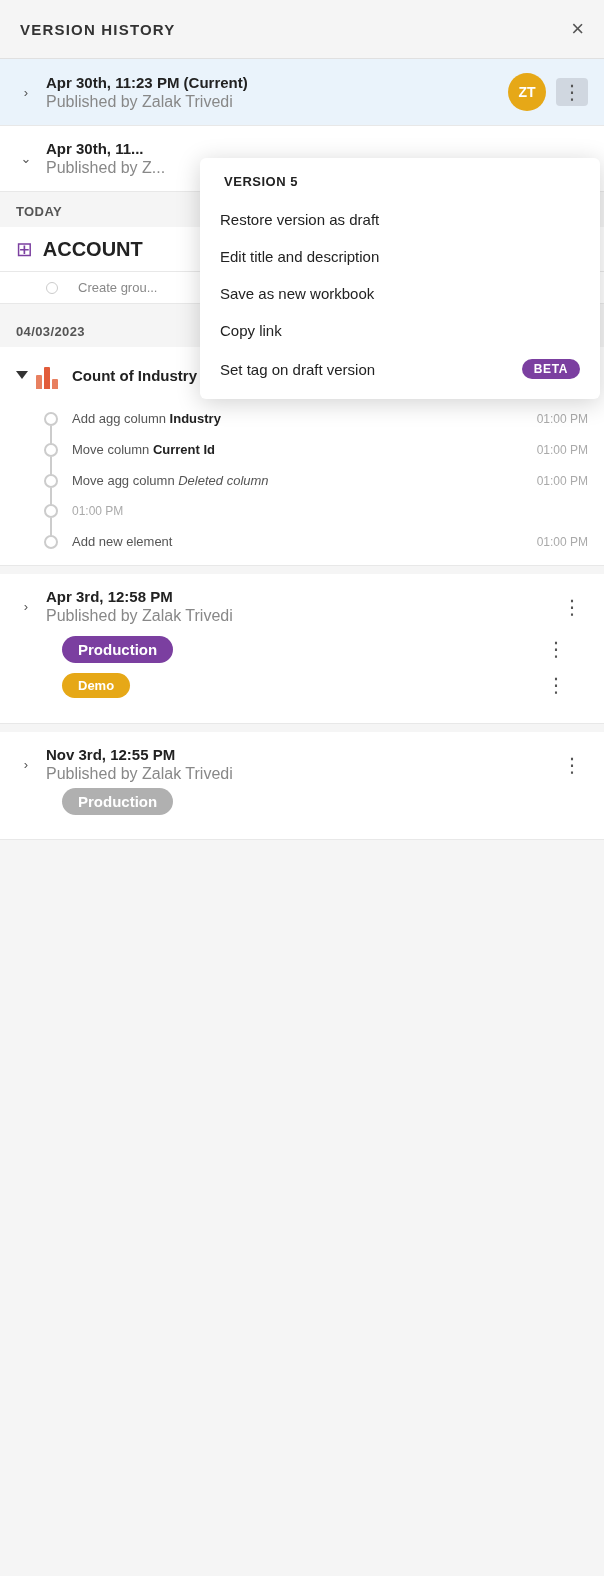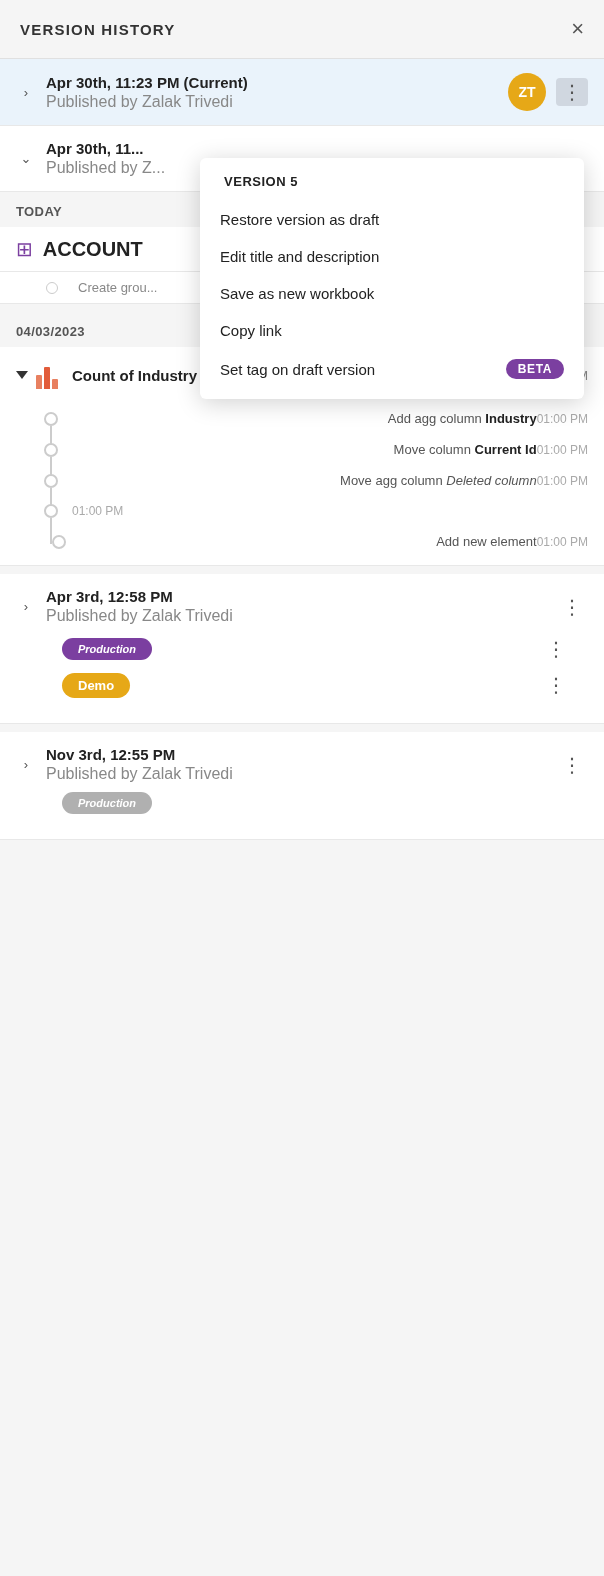--- a/index.html
+++ b/index.html
@@ -95,21 +95,21 @@
     }
     .more-btn.active {
       background: #d0d7e0;
     }
 
     
     .dropdown-overlay {
       position: absolute;
       top: 158px;
       left: 200px;
-      right: 20px;
+      right: 4px;
       background: #fff;
       border-radius: 6px;
       box-shadow: 0 4px 24px rgba(0,0,0,0.18);
       z-index: 100;
       padding: 10px 0;
     }
     .dropdown-version-label {
       font-size: 13px;
       color: #888;
       padding: 6px 20px 12px 20px;
@@ -207,21 +207,20 @@
     
     .change-list {
       padding: 0 0 10px 0;
     }
     .change-item {
       display: flex;
       align-items: center;
       padding: 8px 16px 8px 44px;
       gap: 0;
       position: relative;
-      text-align: right;
     }
     .change-dot {
       width: 14px;
       height: 14px;
       border-radius: 50%;
       border: 2px solid #ccc;
       background: #fff;
       flex-shrink: 0;
       margin-right: 14px;
       position: relative;
@@ -251,26 +250,25 @@
     .change-text em {
       font-style: italic;
     }
     .change-time {
       font-size: 12px;
       color: #aaa;
     }
     .tag-production {
       background: #7b3fa0;
       color: #fff;
-      font-size: 11px;
+      font-size: 15px;
       font-weight: 600;
       border-radius: 20px;
       padding: 5px 16px;
       cursor: pointer;
-      font-style: italic;
     }
     .tag-production.disabled {
       background: #b0b0b0;
       color: #fff;
       cursor: default;
     }
     .tag-demo {
       background: #e6a817;
       color: #fff;
       font-size: 13px;
@@ -381,21 +379,21 @@
       <div class="change-dot"></div>
       <span class="change-text">Move agg column <em>Deleted column</em></span>
       <span class="change-time">01:00 PM</span>
     </div>
 
     <div class="change-item">
       <div class="change-dot"></div>
       <span class="change-time">01:00 PM</span>
     </div>
 
-    <div class="change-item" style="padding-bottom:6px;margin-left:8px;">
+    <div class="change-item" style="padding-bottom:6px;">
       <div class="change-dot" style="border-color:#ccc;"></div>
       <span class="change-text">Add new element</span>
       <span class="change-time">01:00 PM</span>
     </div>
 
   </div>
 </div>
 
 <div class="divider"></div>
 

